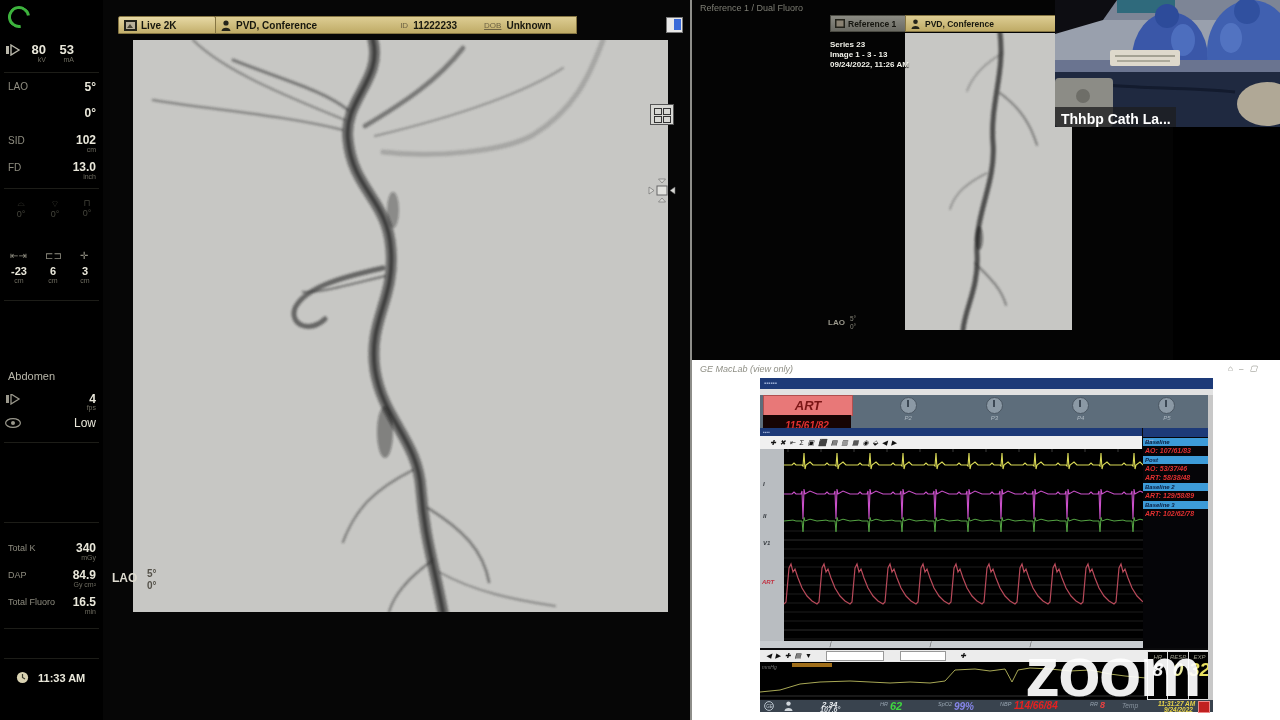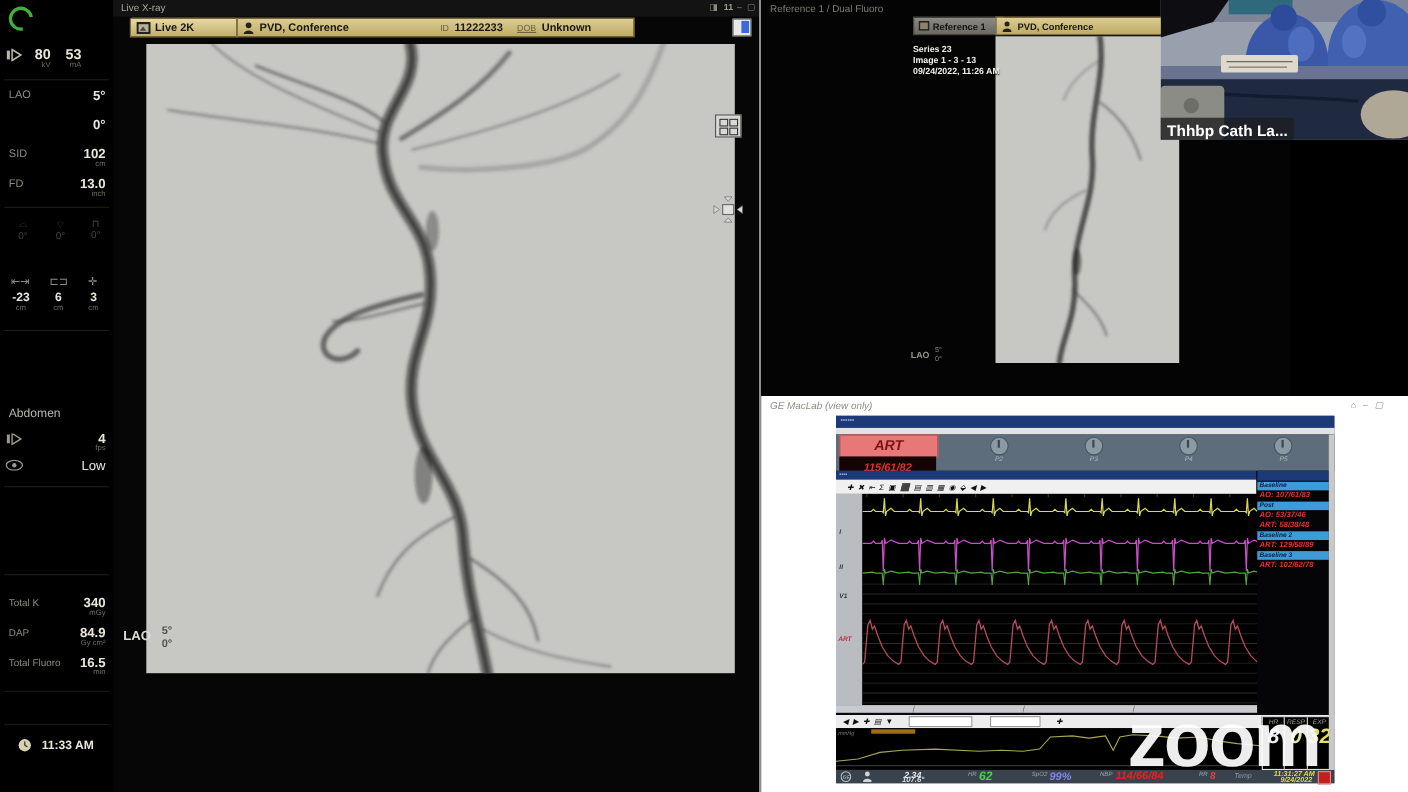--- a/index.html
+++ b/index.html
@@ -115,45 +115,38 @@
     <div class="sb-hr" style="top:658px;"></div>
 
     <svg class="abs" style="left:16px;top:671px" width="13" height="13">
       <circle cx="6.5" cy="6.5" r="5.6" fill="#d9d2b2"></circle>
         <path d="M6.5 3 L6.5 6.5 L9 8" stroke="#3a3a2a" stroke-width="1.2" fill="none"></path>
     </svg>
     <div class="abs" style="left:38px;top:672px;color:#e9e7da;font-size:11px;font-weight:bold;">11:33 AM</div>
   </div>
 
   <div class="abs" style="left:103px;top:0;width:587px;height:720px;background:#060606;">
-    <div class="abs" style="left:0;top:0;width:587px;height:15px;background:#131313;">
-      <span class="abs win-title" style="left:7px;top:2px;">Live X-ray</span>
-      <span class="abs titlebar-ico" style="left:542px;top:2px;">◨</span>
-      <span class="abs" style="left:555px;top:2px;color:#9a9a90;font-size:8px;font-weight:bold;">11</span>
-      <span class="abs titlebar-ico" style="left:567px;top:2px;">–</span>
-      <span class="abs titlebar-ico" style="left:576px;top:2px;">▢</span>
-    </div>
 
     <div class="abs tan-tab" style="left:15px;top:16px;width:86px;height:16px;">
       <svg width="13" height="11">
           <rect x="0" y="0" width="13" height="11" fill="#23231a"></rect>
           <rect x="2" y="2" width="9" height="7" fill="#b8b09a"></rect>
           <path d="M3 8 L6 4 L9 8 Z" fill="#4a4636"></path>
         </svg>
       <span>Live 2K</span>
     </div>
     <div class="abs tan-bar" style="left:112px;top:16px;width:350px;height:16px;">
       <svg width="10" height="11">
           <circle cx="5" cy="3" r="2.6" fill="#23231a"></circle>
           <path d="M0.5 11 C0.5 6.5 9.5 6.5 9.5 11 Z" fill="#23231a"></path>
         </svg>
       <span style="font-weight:bold;">PVD, Conference</span>
       <span class="dimlab" style="margin-left:78px;">ID</span>
       <span style="font-weight:bold;">11222233</span>
-      <span class="dimlab" style="margin-left:8px;text-decoration:underline;">DOB</span>
+      <span class="dimlab" style="margin-left:22px;text-decoration:underline;">DOB</span>
       <span style="font-weight:bold;">Unknown</span>
     </div>
     <div class="abs" style="left:563px;top:17px;width:15px;height:14px;background:#e8e8e8;border:1px solid #777;">
       <div style="position:absolute;right:1px;top:1px;width:7px;height:11px;background:#3a6ad8;"></div>
     </div>
 
     <div class="abs xray" style="left:30px;top:40px;width:535px;height:572px;">
       <svg width="535" height="572">
         <defs>
             <filter id="bl">

